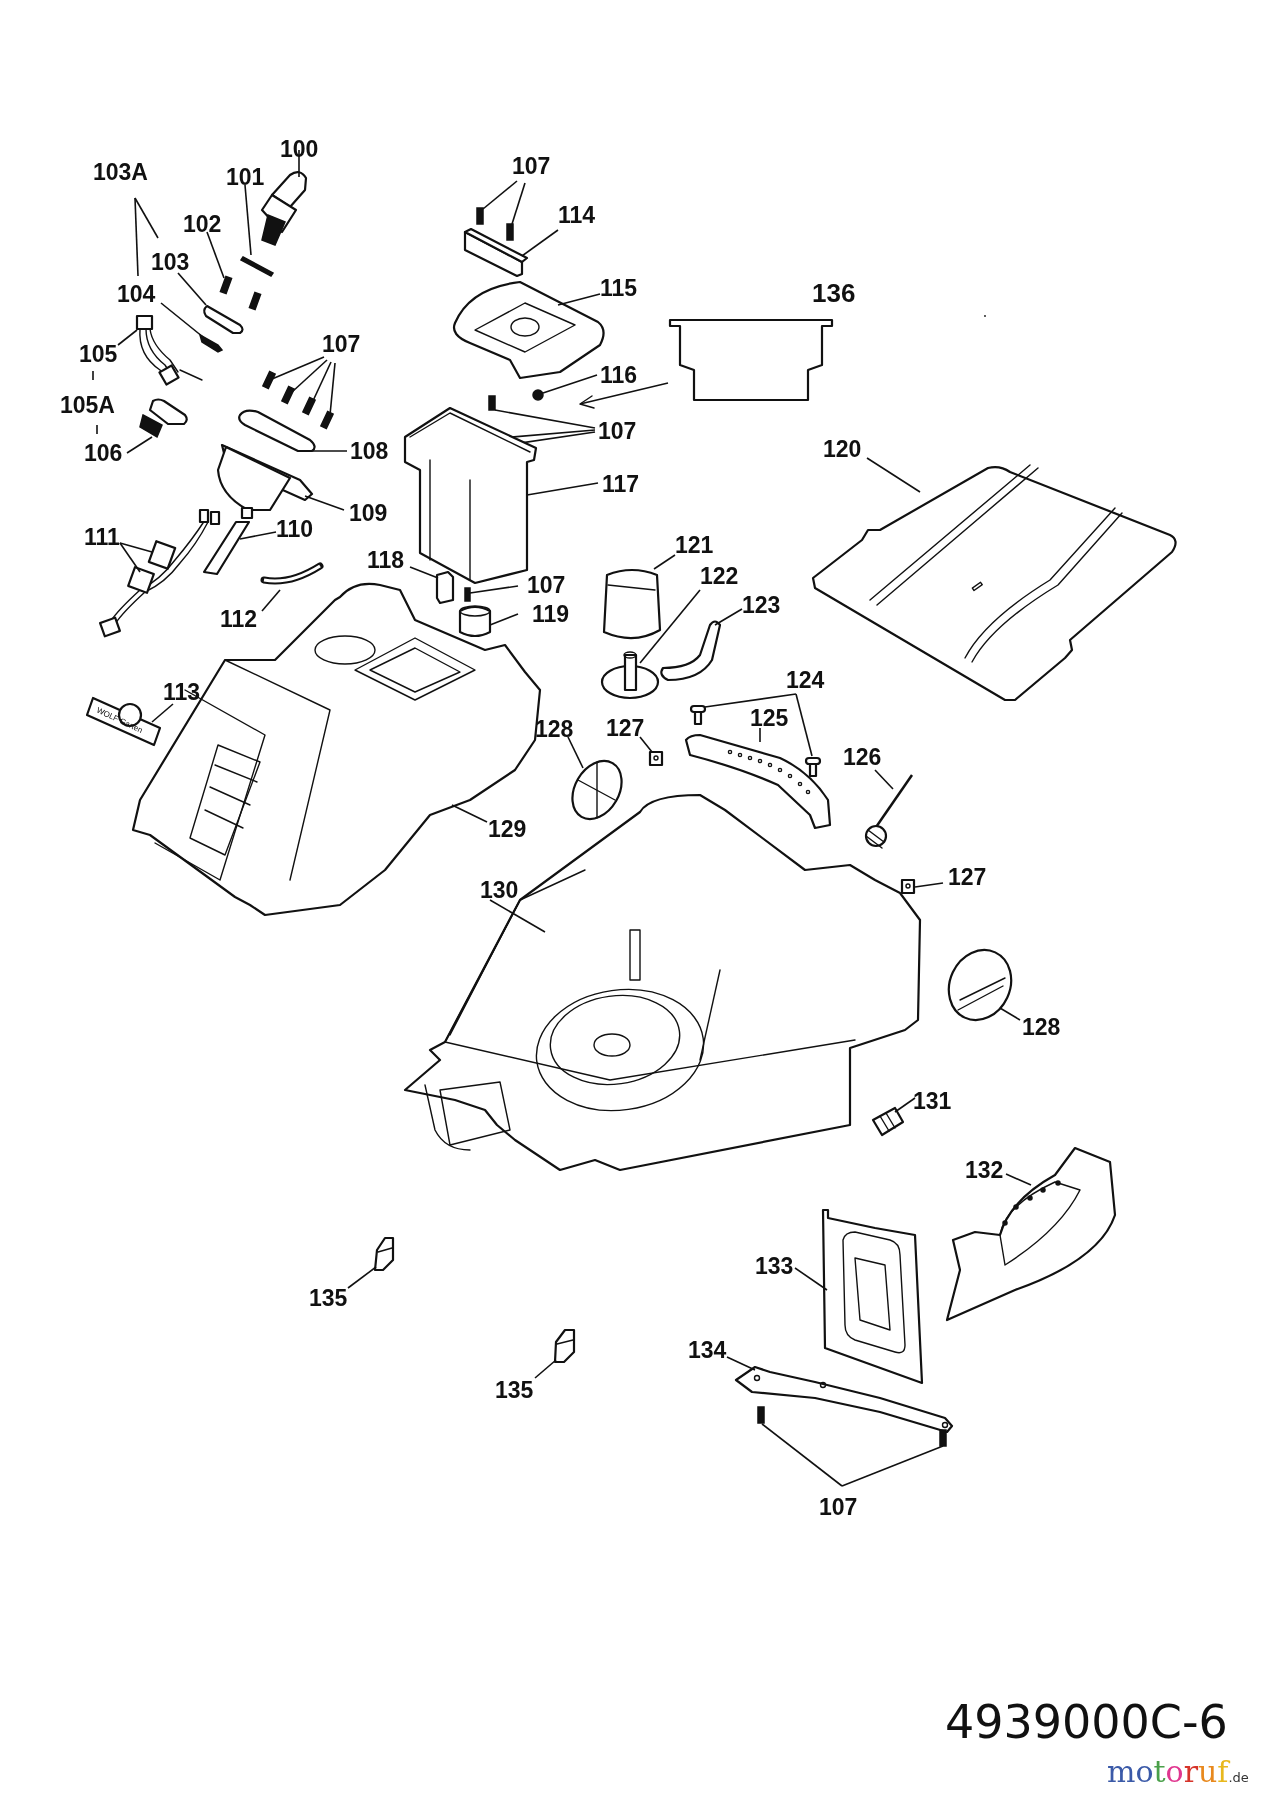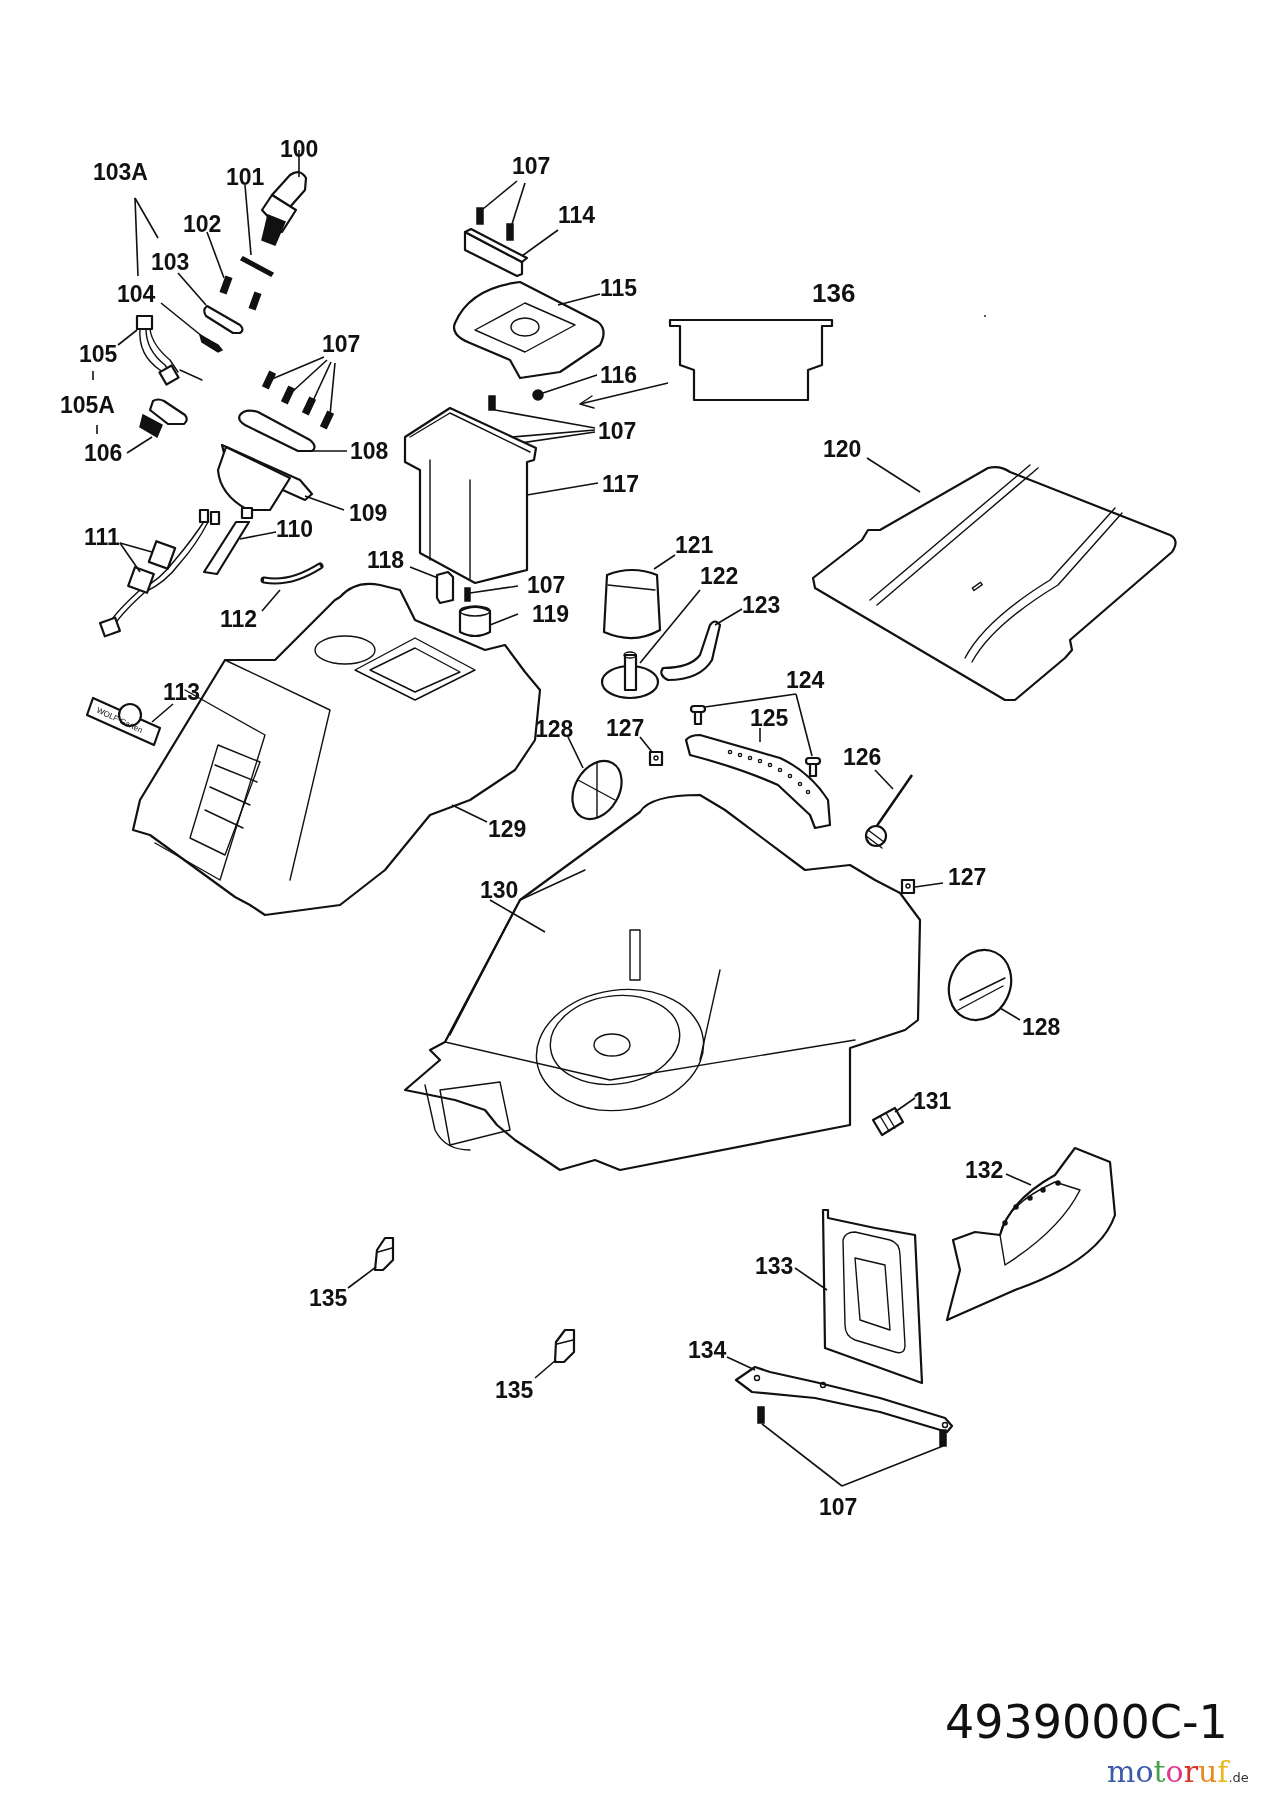--- a/index.html
+++ b/index.html
@@ -400,17 +400,17 @@
   <g>
     <path class="part" d="M556 1342 L565 1330 L574 1330 L574 1352 L564 1362 L555 1362 Z"></path>
     <path class="thin" d="M557 1344 L573 1340"></path>
     <line class="lead" x1="535" y1="1378" x2="556" y2="1360"></line>
   </g>
   <text class="lbl" x="495" y="1398">135</text>
 
   <circle cx="985" cy="316" r="0.9" fill="#111"></circle>
 </svg>
 
-<div id="drawing-number">4939000C-1</div>
+<div id="drawing-number">4939000C-6</div>
 
 <div id="watermark">
   <span class="wm-letters"><span style="color: rgb(59, 90, 168);">m</span><span style="color: rgb(59, 90, 168);">o</span><span style="color: rgb(74, 160, 74);">t</span><span style="color: rgb(224, 54, 143);">o</span><span style="color: rgb(214, 52, 43);">r</span><span style="color: rgb(232, 137, 30);">u</span><span style="color: rgb(232, 184, 30);">f</span></span><span class="tld">.de</span>
 </div>
 
 </body></html>

